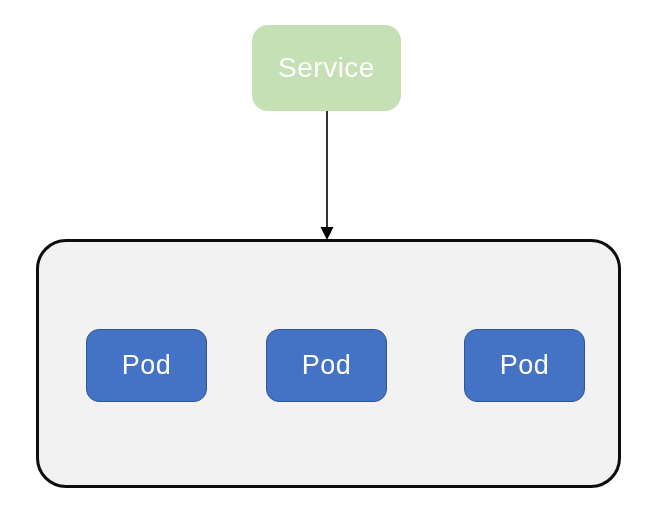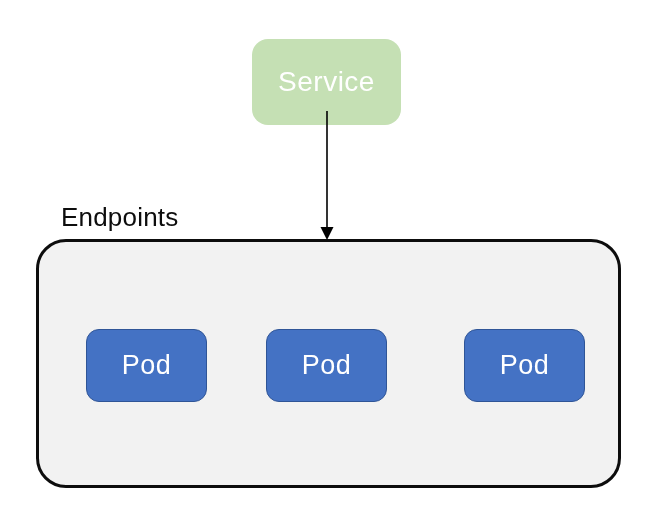--- a/index.html
+++ b/index.html
@@ -11,21 +11,21 @@
   .canvas {
     position: relative;
     width: 656px;
     height: 511px;
     background: #ffffff;
     overflow: hidden;
   }
   .service-node {
     position: absolute;
     left: 252px;
-    top: 39px;
+    top: 25px;
     width: 149px;
     height: 86px;
     background: var(--service_fill, #c5e0b4);
     border-radius: 16px;
     display: flex;
     align-items: center;
     justify-content: center;
     color: var(--node_text, #ffffff);
     font-size: 28px;
     font-weight: 300;
@@ -88,21 +88,20 @@
 
   <div class="service-node">
     <span>Service</span>
   </div>
 
   <svg class="arrow-svg" viewBox="0 0 656 511" xmlns="http://www.w3.org/2000/svg">
     <line x1="327" y1="111" x2="327" y2="228" stroke="var(--arrow_color, #000000)" stroke-width="1.6"></line>
     <polygon points="320.5,227 333.5,227 327,240" fill="var(--arrow_color, #000000)"></polygon>
   </svg>
 
-  <div class="endpoints-label">Endpoints</div>
 
   <div class="endpoints-box"></div>
 
   <div class="pod-node pod-1">
     <span>Pod</span>
   </div>
 
   <div class="pod-node pod-2">
     <span>Pod</span>
   </div>

